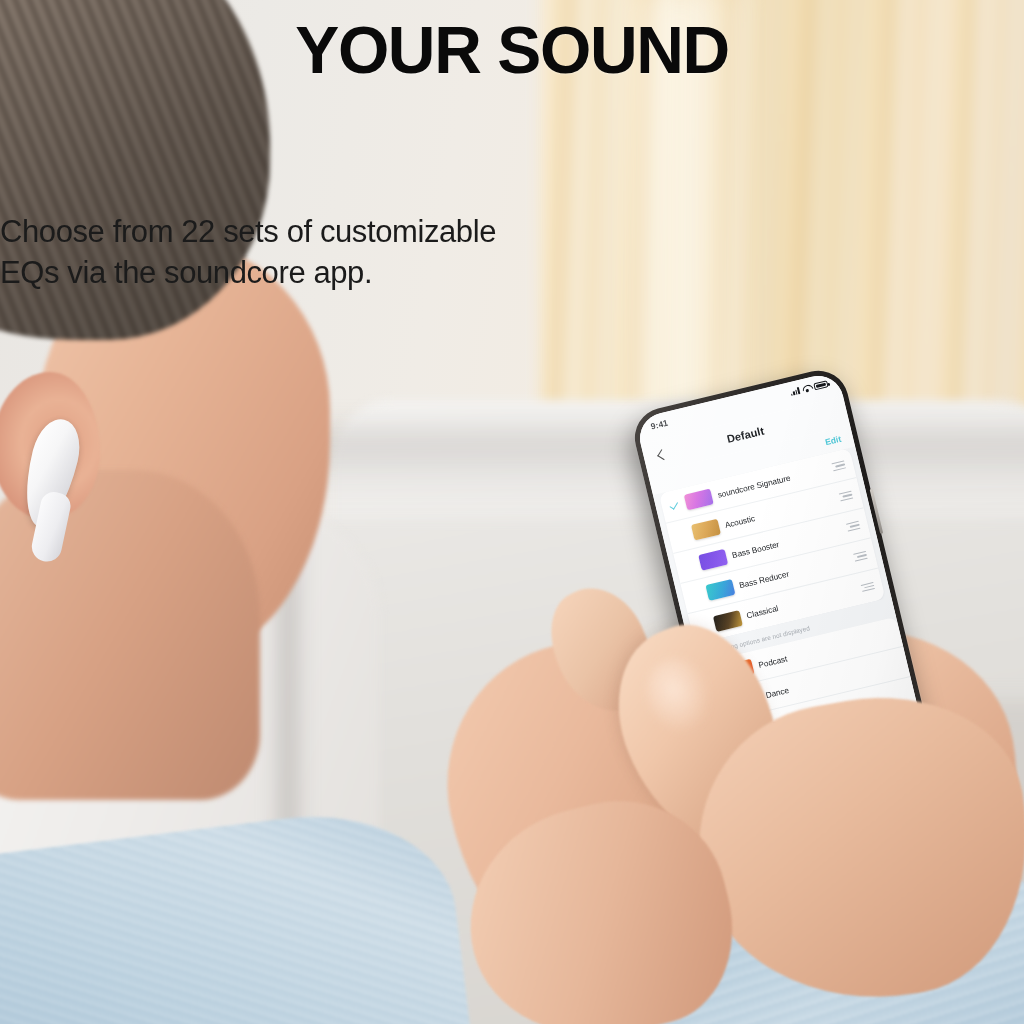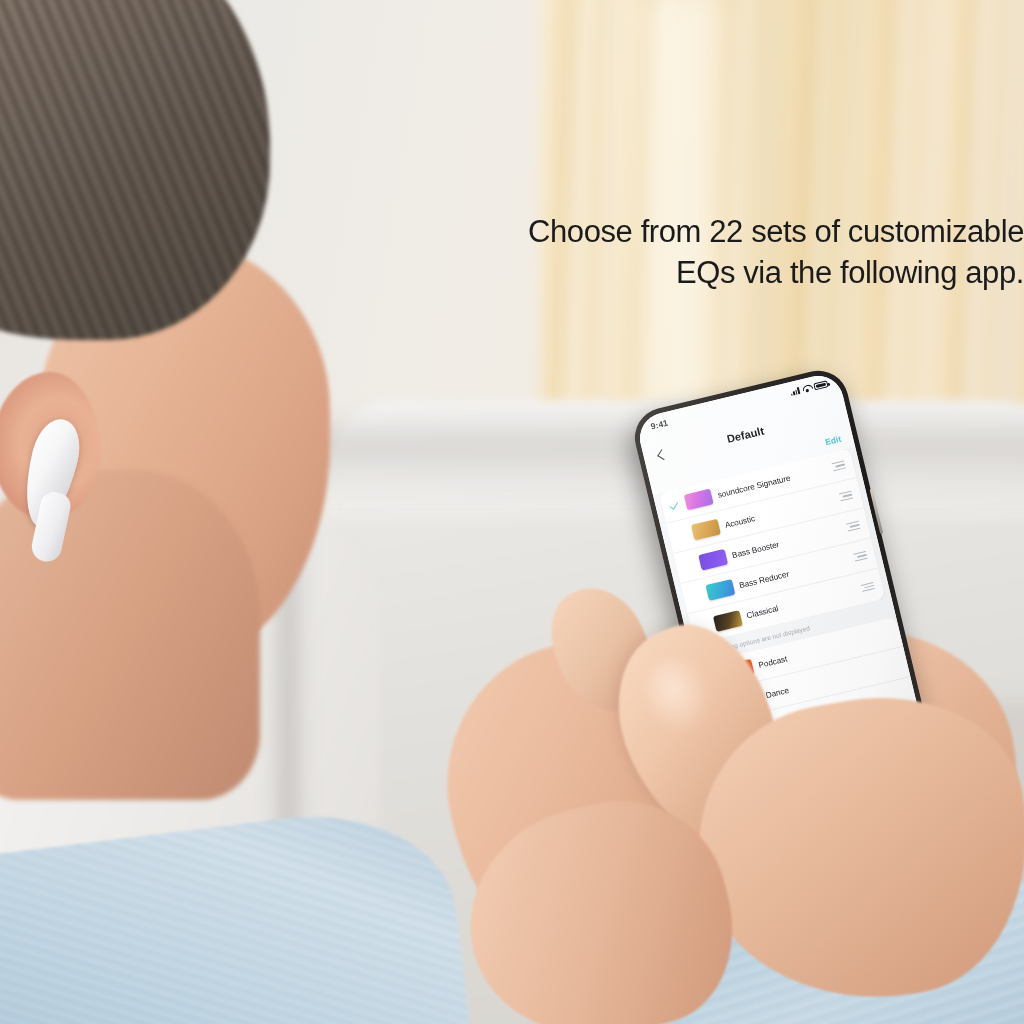--- a/index.html
+++ b/index.html
@@ -321,22 +321,22 @@
   .headline {
     position:absolute; left:0; right:0; top:18px;
     text-align:center; z-index:6;
     font-weight:700; color:#0a0a0a;
     font-size:66px; line-height:.99;
     letter-spacing:-1.2px;
     text-shadow:0 1px 2px rgba(255,255,255,.35);
   }
   .headline .l2 { letter-spacing:-1.4px; }
   .subhead {
-    position:absolute; left:0; right:0; top:212px;
-    text-align:right; z-index:6;
+    position:absolute; left:0; right:17px; top:212px;
+    text-align:left; z-index:6;
     font-size:31px; line-height:1.32; color:#1b1b1b; font-weight:400;
     letter-spacing:-.4px;
   }
 
   
   #fg { position:absolute; inset:0; z-index:20; pointer-events:none; }
   .fg-thumb {
     position:absolute; left:628px; top:624px; width:148px; height:226px;
     background:linear-gradient(150deg,#f9dcc4 0%, #f0c7aa 40%, #dcab8c 78%, #caa 100%, #c9936f 100%);
     border-radius:50% 42% 44% 54% / 44% 42% 58% 56%;
@@ -561,17 +561,18 @@
 
 <div id="fg">
   <div class="fg-index"></div>
   <div class="fg-thumb"></div>
   <div class="fg-nail"></div>
   <div class="fg-palm"></div>
   <div class="fg-lowleft"></div>
 </div>
 
 <div class="headline">
+  <div class="l2">YOUR SOUND</div>
 </div>
 <div class="subhead">
   <div>Choose from 22 sets of customizable</div>
-  <div>EQs via the following app.</div>
+  <div>EQs via the soundcore app.</div>
 </div>
 
 </body></html>

